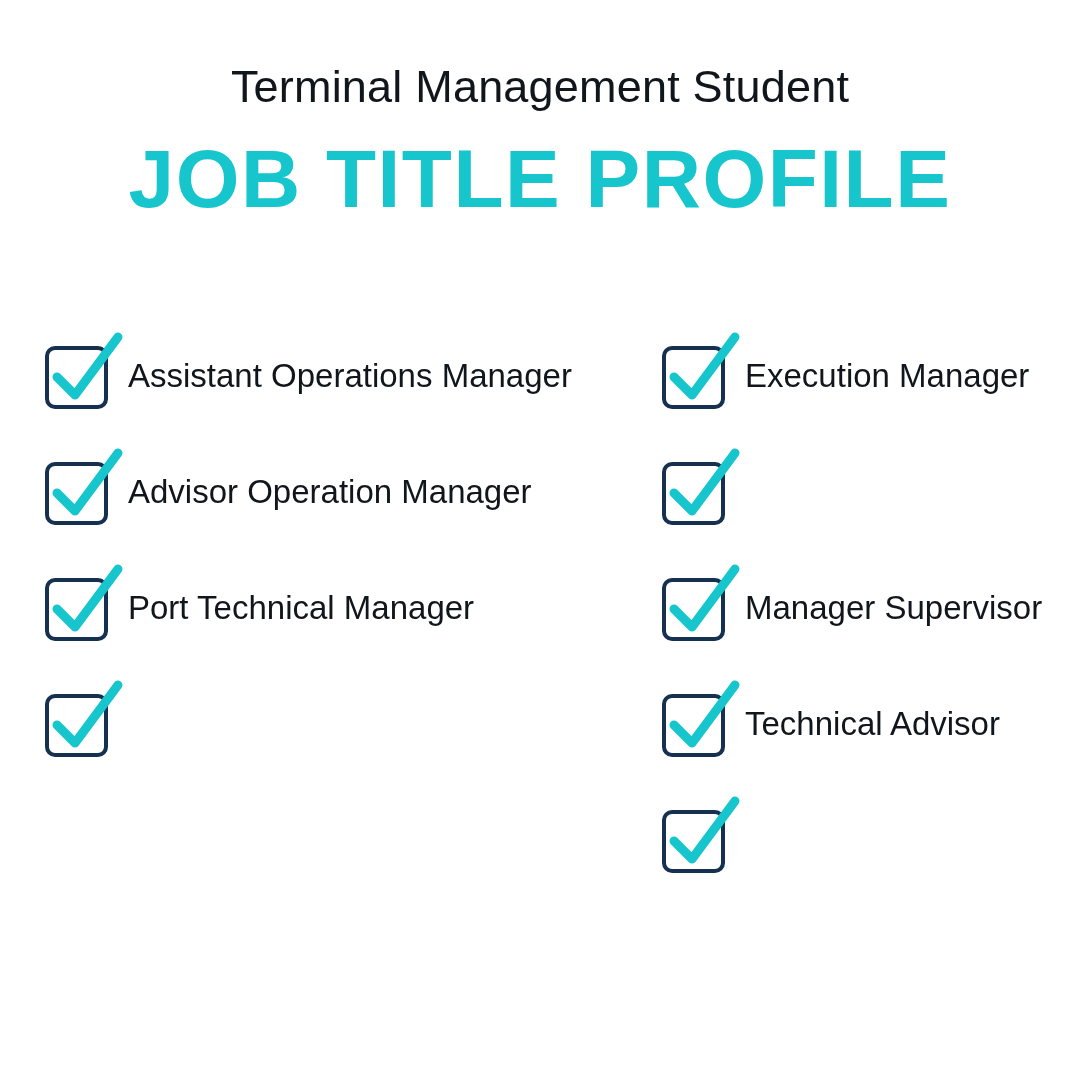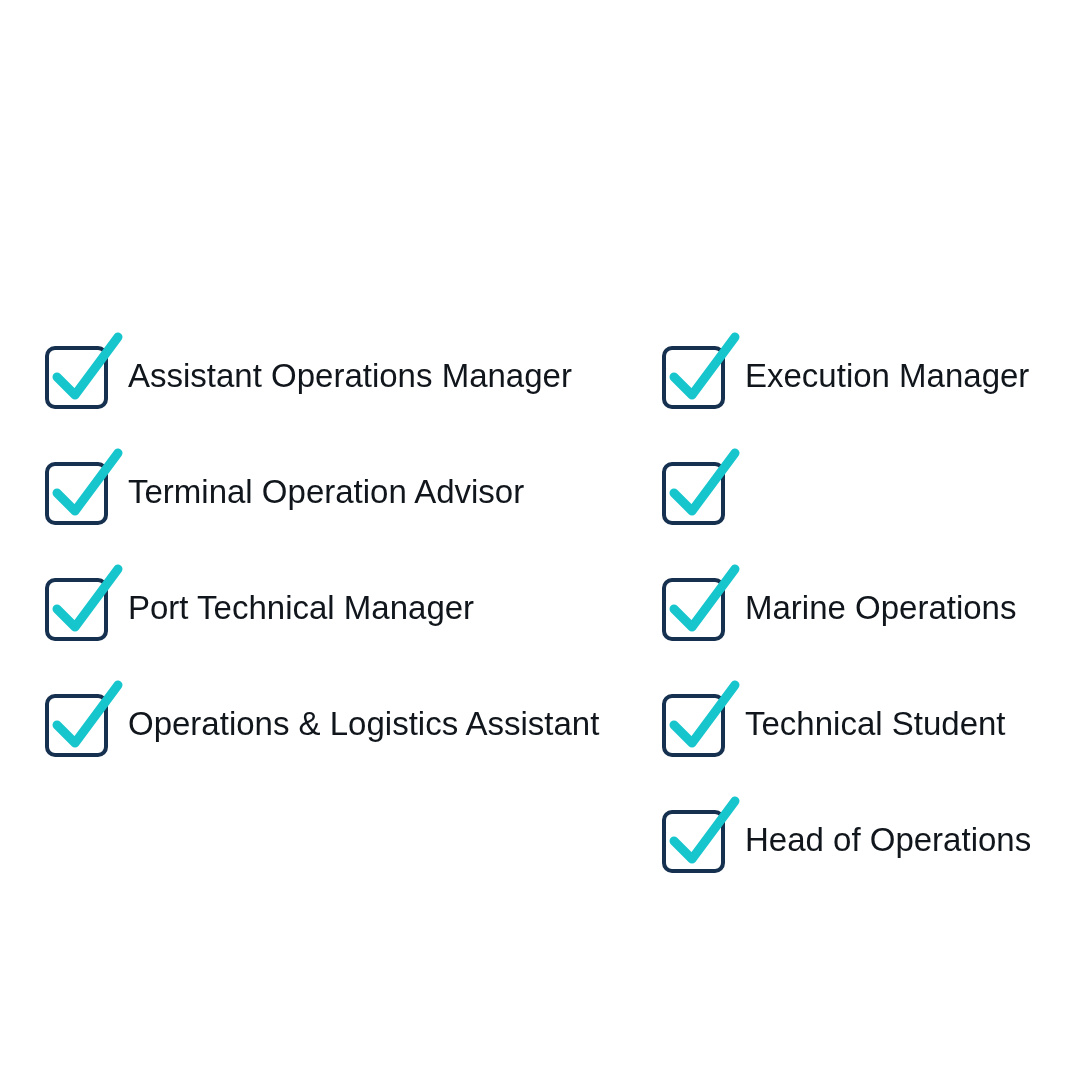--- a/index.html
+++ b/index.html
@@ -91,20 +91,24 @@
   }
   .col-right .item-label {
     font-size: 33px;
   }
 </style>
 </head>
 <body>
 
 <div class="page">
 
+  <div class="header">
+    <div class="subtitle">Terminal Management Student</div>
+    <div class="title">JOB TITLE PROFILE</div>
+  </div>
 
   <div class="columns">
 
     <div class="col col-left">
 
       <div class="item">
         <span class="check-box">
           <svg viewBox="0 0 80 80" xmlns="http://www.w3.org/2000/svg">
             <rect x="3" y="15" width="59" height="59" rx="8" ry="8" fill="none" stroke="#16304f" stroke-width="4"></rect>
             <path d="M13 44 L31 62 L74 4" fill="none" stroke="#17c6cd" stroke-width="9" stroke-linecap="round" stroke-linejoin="round"></path>
@@ -114,41 +118,40 @@
       </div>
 
 
       <div class="item">
         <span class="check-box">
           <svg viewBox="0 0 80 80" xmlns="http://www.w3.org/2000/svg">
             <rect x="3" y="15" width="59" height="59" rx="8" ry="8" fill="none" stroke="#16304f" stroke-width="4"></rect>
             <path d="M13 44 L31 62 L74 4" fill="none" stroke="#17c6cd" stroke-width="9" stroke-linecap="round" stroke-linejoin="round"></path>
           </svg>
         </span>
-        <span class="item-label">Terminal Operation Advisor</span>
+        <span class="item-label">Advisor Operation Manager</span>
       </div>
 
       <div class="item">
         <span class="check-box">
           <svg viewBox="0 0 80 80" xmlns="http://www.w3.org/2000/svg">
             <rect x="3" y="15" width="59" height="59" rx="8" ry="8" fill="none" stroke="#16304f" stroke-width="4"></rect>
             <path d="M13 44 L31 62 L74 4" fill="none" stroke="#17c6cd" stroke-width="9" stroke-linecap="round" stroke-linejoin="round"></path>
           </svg>
         </span>
         <span class="item-label">Port Technical Manager</span>
       </div>
 
       <div class="item">
         <span class="check-box">
           <svg viewBox="0 0 80 80" xmlns="http://www.w3.org/2000/svg">
             <rect x="3" y="15" width="59" height="59" rx="8" ry="8" fill="none" stroke="#16304f" stroke-width="4"></rect>
             <path d="M13 44 L31 62 L74 4" fill="none" stroke="#17c6cd" stroke-width="9" stroke-linecap="round" stroke-linejoin="round"></path>
           </svg>
         </span>
-        <span class="item-label">Operations &amp; Logistics Assistant</span>
       </div>
 
     </div>
 
     <div class="col col-right">
 
       <div class="item">
         <span class="check-box">
           <svg viewBox="0 0 80 80" xmlns="http://www.w3.org/2000/svg">
             <rect x="3" y="15" width="59" height="59" rx="8" ry="8" fill="none" stroke="#16304f" stroke-width="4"></rect>
@@ -167,40 +170,39 @@
         </span>
       </div>
 
       <div class="item">
         <span class="check-box">
           <svg viewBox="0 0 80 80" xmlns="http://www.w3.org/2000/svg">
             <rect x="3" y="15" width="59" height="59" rx="8" ry="8" fill="none" stroke="#16304f" stroke-width="4"></rect>
             <path d="M13 44 L31 62 L74 4" fill="none" stroke="#17c6cd" stroke-width="9" stroke-linecap="round" stroke-linejoin="round"></path>
           </svg>
         </span>
-        <span class="item-label">Marine Operations</span>
-      </div>
-
-      <div class="item">
-        <span class="check-box">
-          <svg viewBox="0 0 80 80" xmlns="http://www.w3.org/2000/svg">
-            <rect x="3" y="15" width="59" height="59" rx="8" ry="8" fill="none" stroke="#16304f" stroke-width="4"></rect>
-            <path d="M13 44 L31 62 L74 4" fill="none" stroke="#17c6cd" stroke-width="9" stroke-linecap="round" stroke-linejoin="round"></path>
-          </svg>
-        </span>
-        <span class="item-label">Technical Student</span>
-      </div>
-
-      <div class="item">
-        <span class="check-box">
-          <svg viewBox="0 0 80 80" xmlns="http://www.w3.org/2000/svg">
-            <rect x="3" y="15" width="59" height="59" rx="8" ry="8" fill="none" stroke="#16304f" stroke-width="4"></rect>
-            <path d="M13 44 L31 62 L74 4" fill="none" stroke="#17c6cd" stroke-width="9" stroke-linecap="round" stroke-linejoin="round"></path>
-          </svg>
-        </span>
-        <span class="item-label">Head of Operations</span>
+        <span class="item-label">Manager Supervisor</span>
+      </div>
+
+      <div class="item">
+        <span class="check-box">
+          <svg viewBox="0 0 80 80" xmlns="http://www.w3.org/2000/svg">
+            <rect x="3" y="15" width="59" height="59" rx="8" ry="8" fill="none" stroke="#16304f" stroke-width="4"></rect>
+            <path d="M13 44 L31 62 L74 4" fill="none" stroke="#17c6cd" stroke-width="9" stroke-linecap="round" stroke-linejoin="round"></path>
+          </svg>
+        </span>
+        <span class="item-label">Technical Advisor</span>
+      </div>
+
+      <div class="item">
+        <span class="check-box">
+          <svg viewBox="0 0 80 80" xmlns="http://www.w3.org/2000/svg">
+            <rect x="3" y="15" width="59" height="59" rx="8" ry="8" fill="none" stroke="#16304f" stroke-width="4"></rect>
+            <path d="M13 44 L31 62 L74 4" fill="none" stroke="#17c6cd" stroke-width="9" stroke-linecap="round" stroke-linejoin="round"></path>
+          </svg>
+        </span>
       </div>
 
     </div>
 
   </div>
 
 </div>
 
 </body></html>

